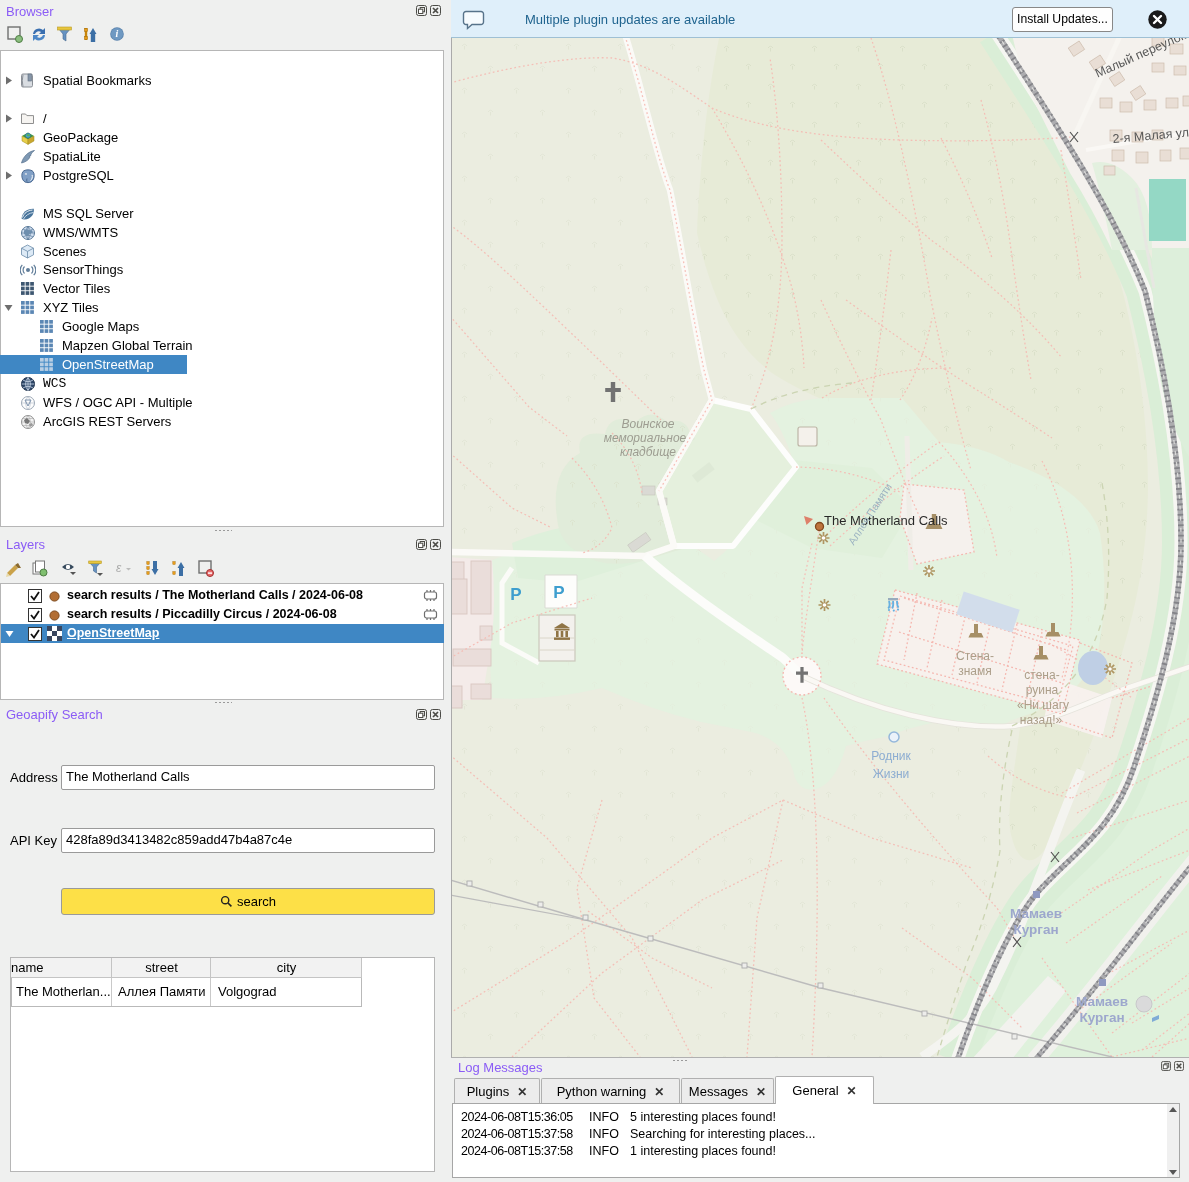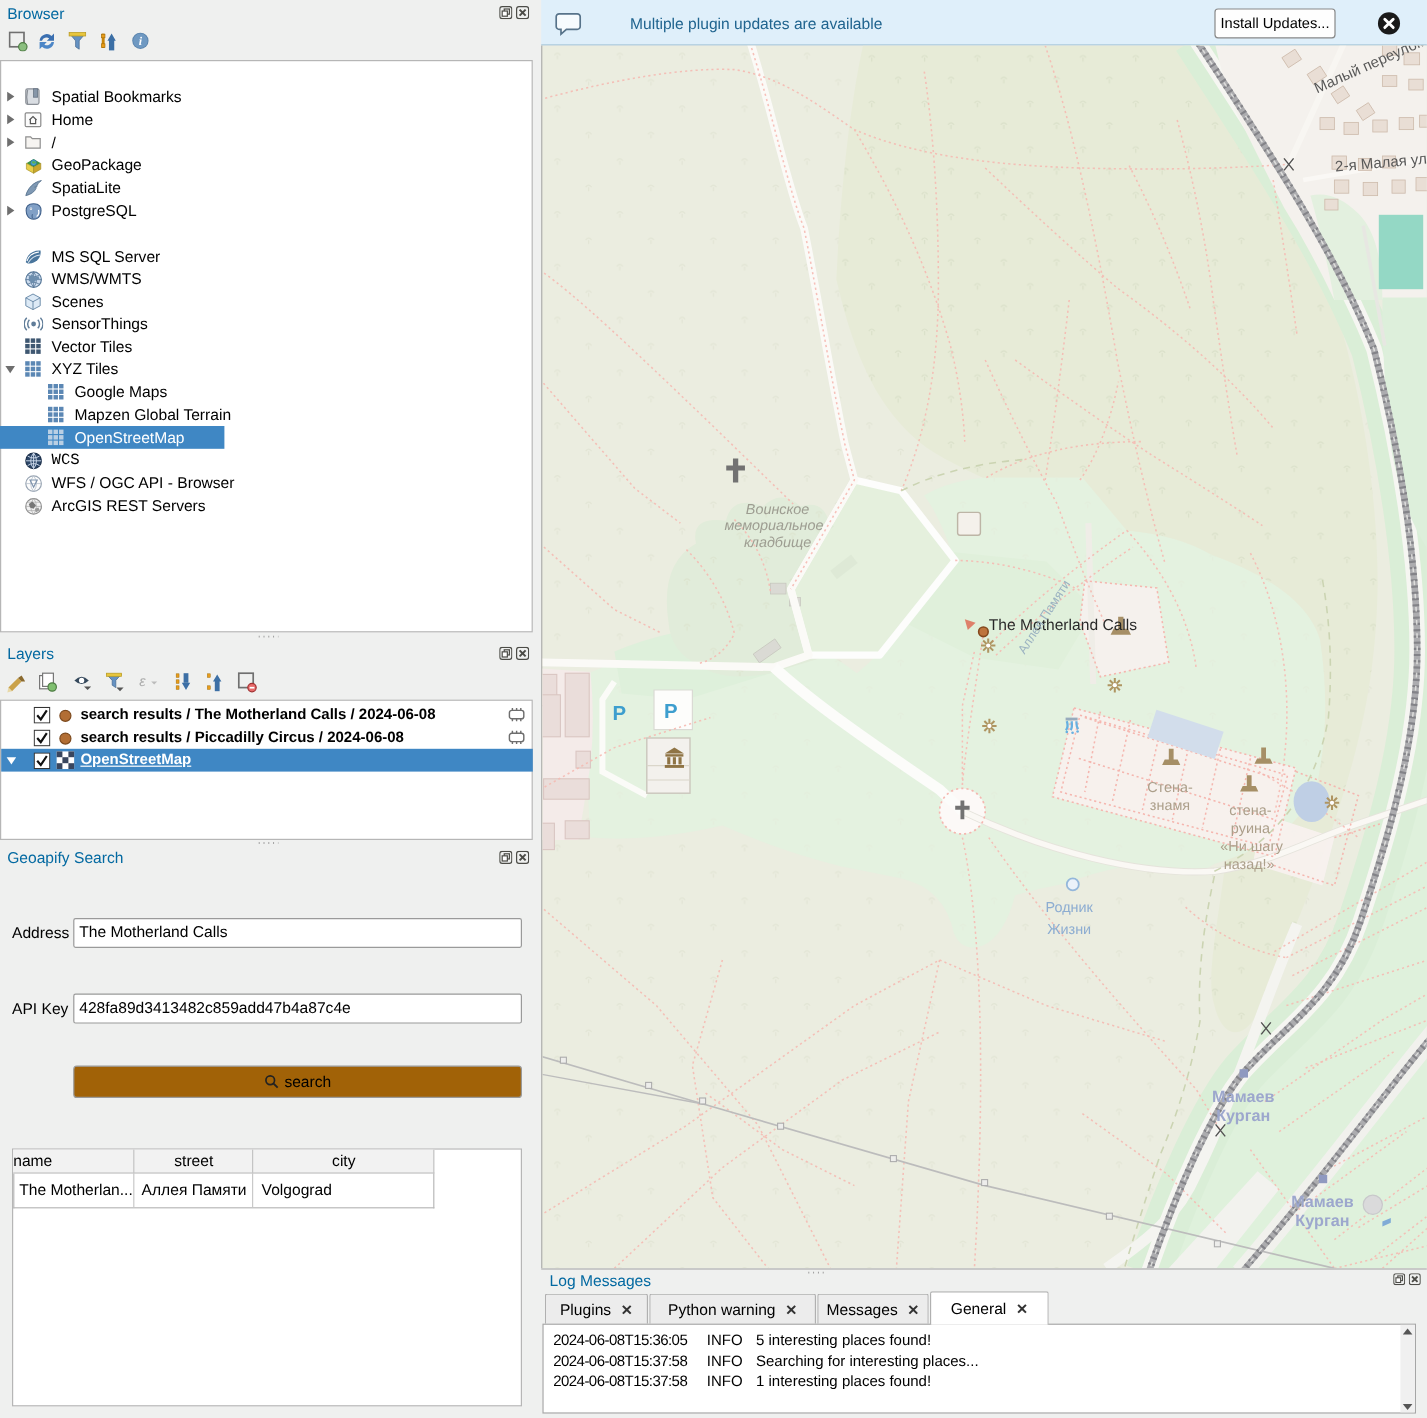--- a/index.html
+++ b/index.html
@@ -1,17 +1,17 @@
 <!DOCTYPE html>
 <html><head><meta charset="utf-8"><style>
 *{box-sizing:border-box}
 html,body{margin:0;padding:0}
 body{width:1189px;height:1182px;font-family:"Liberation Sans",sans-serif;background:#eff0ef;position:relative;overflow:hidden;font-size:13px;color:#000}
 .abs{position:absolute;white-space:nowrap}
-.ptitle{font-size:13px;color:#0369a1}
+.ptitle{font-size:13px;color:#8b5cf6}
 .dockbtn{position:absolute;width:11px;height:11px}
 .white{background:#fff;border:1px solid #b6b6b6}
 .row{position:absolute;left:1px;display:flex;align-items:center;height:19px;white-space:nowrap}
 .row svg{flex:0 0 auto}
 .inp{position:absolute;background:#fff;border:1px solid #9a9a9a;border-radius:2px;font-size:13px;padding:2px 4px;line-height:18px}
 .lbl{position:absolute;font-size:13px}
 .tab{position:absolute;top:1078px;height:26px;background:#ececec;border:1px solid #b0b0b0;border-bottom:none;font-size:13px;display:flex;align-items:center;justify-content:center;gap:8px;border-top-left-radius:2px;border-top-right-radius:2px}
 .tabx{font-weight:bold;color:#333;font-size:12px}
 </style></head><body>
 
@@ -56,30 +56,20 @@
     <div class="row" style="top:18.9px;left:0;width:443px">
       <svg style="position:absolute;left:5px" width="8" height="9">
         <path d="M1 0.5l6 4-6 4z" fill="#6e6e6e"></path>
       </svg>
       <span style="position:absolute;left:20px;top:2px"><svg width="15" height="15" viewBox="0 0 15 15">
           <rect x="1.5" y="1" width="11" height="13" rx="1.5" fill="#d9dde2" stroke="#8a8f96"></rect>
           <path d="M3 1.8q-1.5 6 0 12" fill="none" stroke="#8a8f96"></path>
           <rect x="8" y="1" width="3.4" height="7" fill="#8696a8" stroke="#5f6d7d" stroke-width="0.6"></rect>
         </svg></span>
       <span style="position:absolute;left:43px;top:2px;font-size:13px;">Spatial Bookmarks</span>
-    </div>
-    <div class="row" style="top:37.9px;left:0;width:443px">
-      <svg style="position:absolute;left:5px" width="8" height="9">
-        <path d="M1 0.5l6 4-6 4z" fill="#6e6e6e"></path>
-      </svg>
-      <span style="position:absolute;left:20px;top:2px"><svg width="15" height="15" viewBox="0 0 15 15">
-          <rect x="1" y="2" width="13" height="11.5" rx="1" fill="#fbfbfb" stroke="#8a8a8a"></rect>
-          <path d="M4.5 8l3-2.8L10.5 8M5.3 7.5V11h4.4V7.5" fill="none" stroke="#555" stroke-width="1"></path>
-        </svg></span>
-      <span style="position:absolute;left:43px;top:2px;font-size:13px;">Home</span>
     </div>
     <div class="row" style="top:56.8px;left:0;width:443px">
       <svg style="position:absolute;left:5px" width="8" height="9">
         <path d="M1 0.5l6 4-6 4z" fill="#6e6e6e"></path>
       </svg>
       <span style="position:absolute;left:20px;top:2px"><svg width="15" height="15" viewBox="0 0 15 15">
           <path d="M1.5 3h4l1.4 1.6h6.6V12.5H1.5z" fill="#f6f4f1" stroke="#8f8f8f"></path>
         </svg></span>
       <span style="position:absolute;left:43px;top:2px;font-size:13px;">/</span>
     </div>
@@ -233,21 +223,21 @@
           <path d="M8 1.5v13M1.5 8h13M3 4a9 9 0 0 0 10 0M3 12a9 9 0 0 1 10 0M8 1.5a10 10 0 0 0 0 13M8 1.5a10 10 0 0 1 0 13" fill="none" stroke="#cdd9ea" stroke-width="0.8"></path>
         </svg></span>
       <span style="position:absolute;left:43px;top:2px;font-size:13px;font-family:Liberation Mono, monospace;">WCS</span>
     </div>
     <div class="row" style="top:341.1px;left:0;width:443px">
       <span style="position:absolute;left:20px;top:2px"><svg width="16" height="16" viewBox="0 0 16 16">
           <circle cx="8" cy="8" r="6.5" fill="#fdfdfd" stroke="#9aa6b4"></circle>
           <path d="M8 1.5a10 10 0 0 0 0 13M8 1.5a10 10 0 0 1 0 13M1.5 8h13" fill="none" stroke="#b9c2cd" stroke-width="0.7"></path>
           <path d="M5 5l3 6 3-6z" fill="none" stroke="#7e93ad" stroke-width="1"></path>
         </svg></span>
-      <span style="position:absolute;left:43px;top:2px;font-size:13px;">WFS / OGC API - Browser</span>
+      <span style="position:absolute;left:43px;top:2px;font-size:13px;">WFS / OGC API - Multiple</span>
     </div>
     <div class="row" style="top:360.1px;left:0;width:443px">
       <span style="position:absolute;left:20px;top:2px"><svg width="16" height="16" viewBox="0 0 16 16">
           <circle cx="8" cy="8" r="6.5" fill="#f2f2f2" stroke="#8f8f8f"></circle>
           <path d="M8 1.5a10 10 0 0 0 0 13M8 1.5a10 10 0 0 1 0 13M1.5 8h13M2.5 4.5h11M2.5 11.5h11" fill="none" stroke="#aaa" stroke-width="0.6"></path>
           <path d="M4 6l3-2 3 3-2 3-3-1z" fill="#777"></path>
           <path d="M9 10l3-1 1 2-3 2z" fill="#999"></path>
         </svg></span>
       <span style="position:absolute;left:43px;top:2px;font-size:13px;">ArcGIS REST Servers</span>
     </div>
@@ -373,21 +363,21 @@
   </svg>
 <svg class="dockbtn" style="left:430px;top:709px" viewBox="0 0 11 11">
     <rect x="0.5" y="0.5" width="10" height="10" rx="2" fill="none" stroke="#4c4c47"></rect>
     <path d="M3 3l5 5M8 3l-5 5" stroke="#4c4c47" stroke-width="1.7"></path>
   </svg>
 
 <div class="lbl" style="left:10px;top:770px">Address</div>
 <div class="inp" style="left:61px;top:765px;width:374px;height:25px">The Motherland Calls</div>
 <div class="lbl" style="left:10px;top:833px">API Key</div>
 <div class="inp" style="left:61px;top:828px;width:374px;height:25px">428fa89d3413482c859add47b4a87c4e</div>
-<div class="abs" style="left:61px;top:888px;width:374px;height:27px;background:#a16207;border:1px solid #9a9a9a;border-radius:3px;display:flex;align-items:center;justify-content:center;font-size:13px">
+<div class="abs" style="left:61px;top:888px;width:374px;height:27px;background:#fde047;border:1px solid #9a9a9a;border-radius:3px;display:flex;align-items:center;justify-content:center;font-size:13px">
 <svg width="13" height="13" viewBox="0 0 13 13" style="margin-right:4px">
       <circle cx="5.2" cy="5.2" r="3.6" fill="none" stroke="#222" stroke-width="1.4"></circle>
       <path d="M8 8l3.4 3.4" stroke="#222" stroke-width="1.6"></path>
     </svg>search</div>
 
 <div class="abs white" style="left:10px;top:957px;width:425px;height:215px"></div>
 <div class="abs" style="left:11px;top:958px;width:351px;height:20px;background:#f2f2f2;border-bottom:1px solid #c4c4c4"></div>
 <div class="abs" style="left:11px;top:958px;width:101px;height:20px;border-right:1px solid #c4c4c4;font-size:13px;text-align:left;line-height:20px">name</div>
 <div class="abs" style="left:113px;top:958px;width:98px;height:20px;border-right:1px solid #c4c4c4;font-size:13px;text-align:center;line-height:20px">street</div>
 <div class="abs" style="left:212px;top:958px;width:150px;height:20px;border-right:1px solid #c4c4c4;font-size:13px;text-align:center;line-height:20px">city</div>

